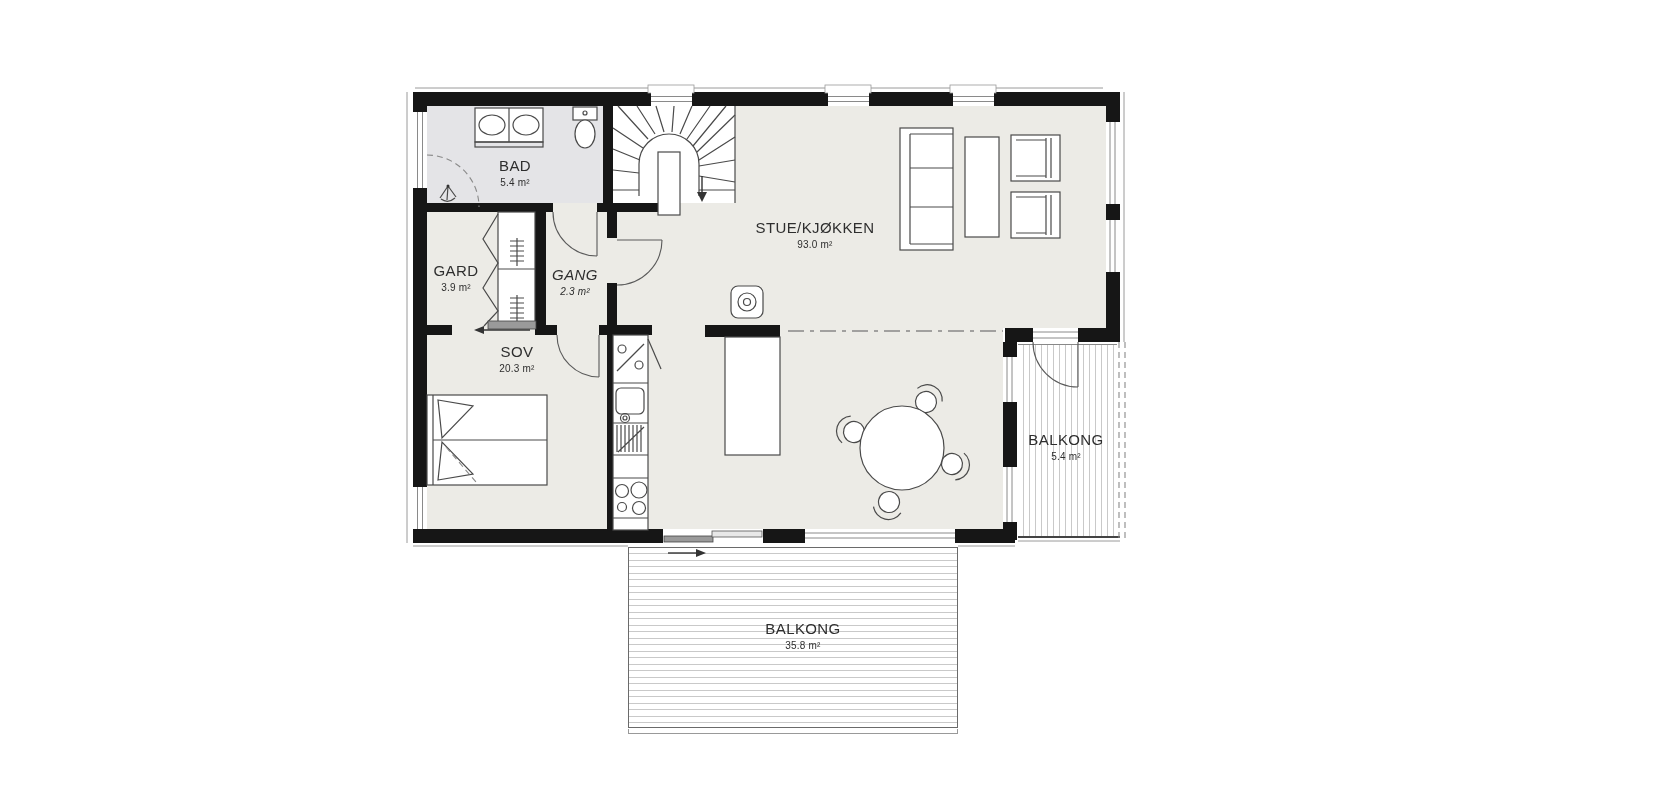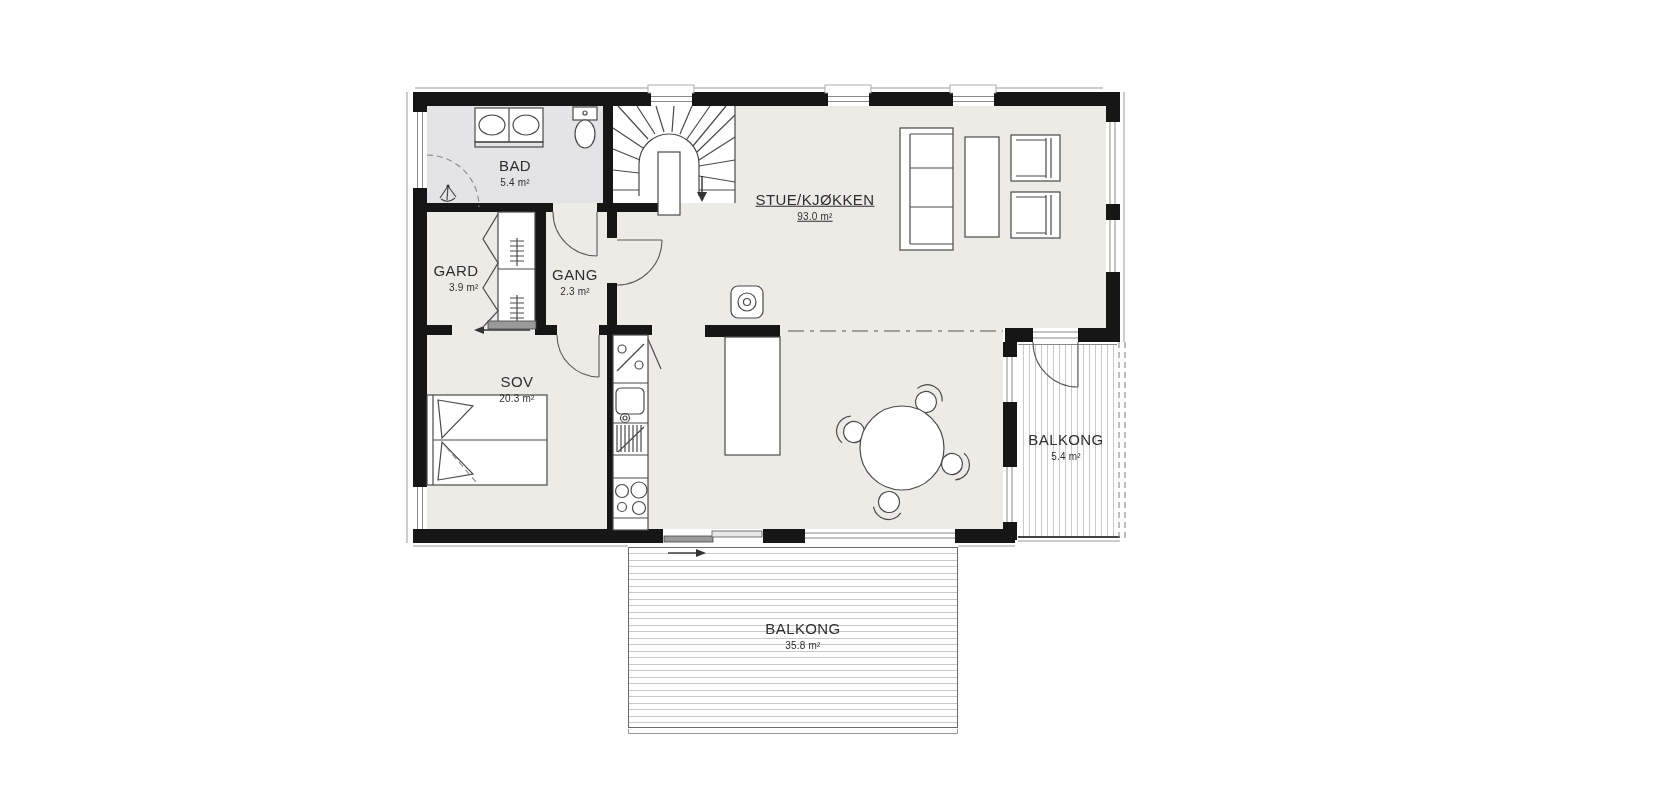--- a/index.html
+++ b/index.html
@@ -290,33 +290,33 @@
       <rect class="panel-light" x="712" y="531" width="50" height="6"></rect>
       <path class="arrow" d="M668,553 H700"></path>
         <path class="arrowhead" d="M696,549 L706,553 L696,557 Z"></path>
     </g>
   </svg>
 
   <div class="room-label" style="left:515px;top:172px;">
     <div>BAD</div>
     <div class="area">5.4 m²</div>
   </div>
-  <div class="room-label" style="left:456px;top:277px;text-align:right;">
+  <div class="room-label" style="left:456px;top:277px;">
     <div>GARD</div>
     <div class="area">3.9 m²</div>
   </div>
-  <div class="room-label" style="left:575px;top:281px;">
+  <div class="room-label" style="left:575px;top:281px;font-style:italic;">
     <div>GANG</div>
     <div class="area">2.3 m²</div>
   </div>
-  <div class="room-label" style="left:517px;top:388px;">
+  <div class="room-label" style="left:517px;top:358px;">
     <div>SOV</div>
     <div class="area">20.3 m²</div>
   </div>
-  <div class="room-label" style="left:815px;top:206px;text-decoration:underline;">
+  <div class="room-label" style="left:815px;top:234px;">
     <div>STUE/KJØKKEN</div>
     <div class="area">93.0 m²</div>
   </div>
   <div class="room-label" style="left:1066px;top:446px;">
     <div>BALKONG</div>
     <div class="area">5.4 m²</div>
   </div>
   <div class="room-label" style="left:803px;top:635px;">
     <div>BALKONG</div>
     <div class="area">35.8 m²</div>

